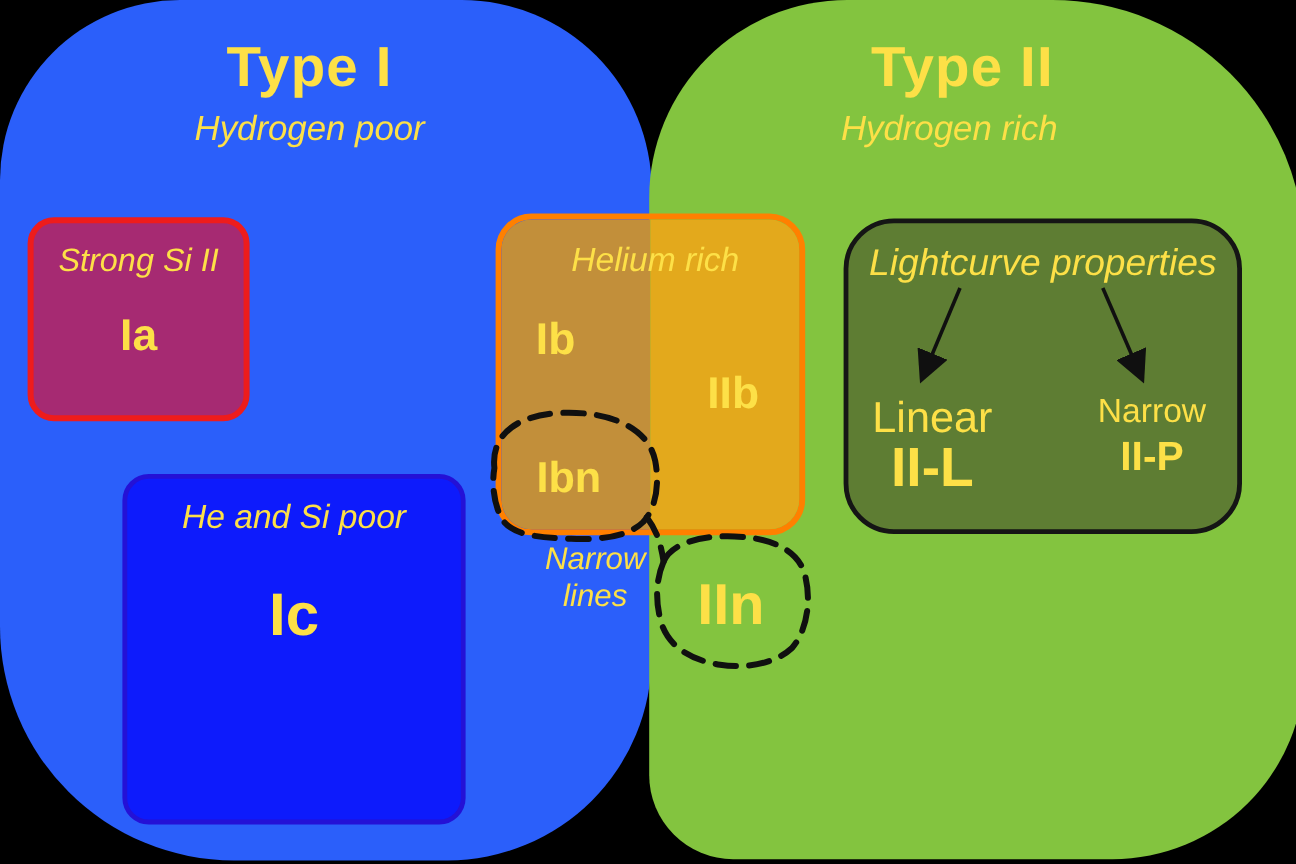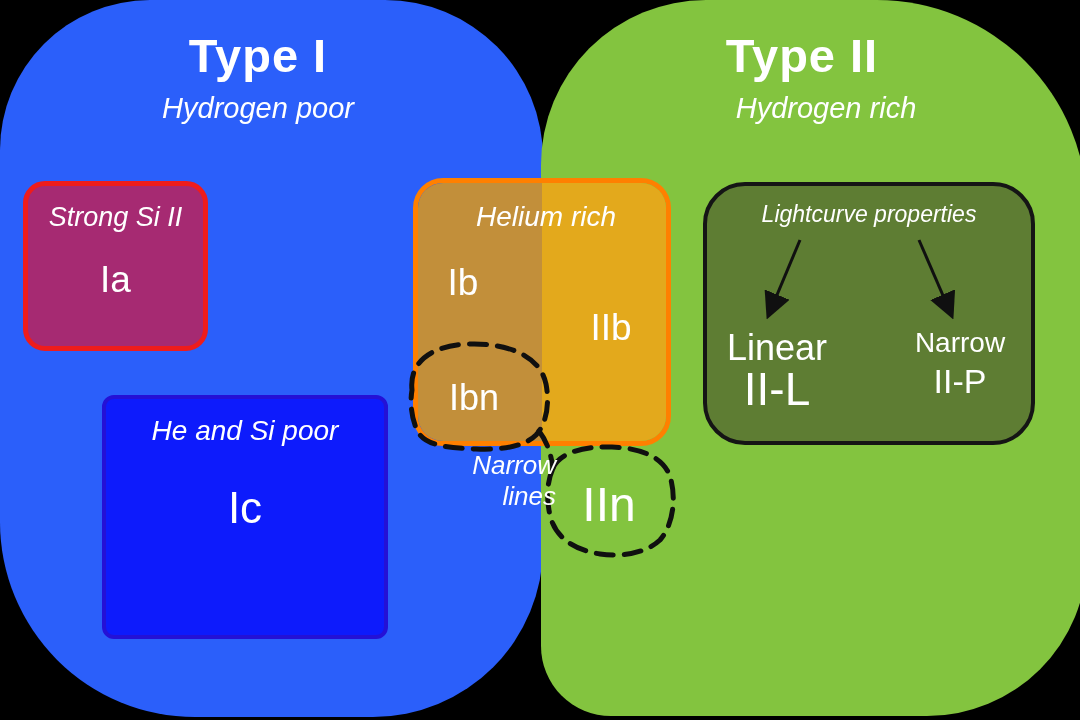--- a/index.html
+++ b/index.html
@@ -1,77 +1,77 @@
 <!DOCTYPE html>
 <html><head>
 <meta charset="utf-8">
 <style>
   html,body{margin:0;padding:0;background:#000;}
   #stage{
     position:relative;width:1080px;height:720px;overflow:hidden;
     background:#000;
     font-family:"Liberation Sans","DejaVu Sans",sans-serif;
-    color:#ffffff;
+    color:#fde047;
   }
   .abs{position:absolute;}
   .ctr{text-align:center;}
   .it{font-style:italic;}
-  .bd{font-weight:normal;}
+  .bd{font-weight:bold;}
 
   
   #blue-region{left:0;top:0;width:543px;height:717px;border-radius:150px 158px 170px 195px;}
   #green-region{left:541px;top:0;width:546px;height:716px;border-radius:165px 210px 160px 70px;}
 
   
   .zone-title{width:400px;font-size:47px;font-weight:bold;letter-spacing:1px;}
   .zone-sub{width:400px;font-size:29px;font-style:italic;}
   #type1-title{left:58px;top:28px;}
   #type1-sub{left:58px;top:92px;}
   #type2-title{left:602px;top:28px;}
-  #type2-sub{left:626px;top:92px;}
+  #type2-sub{left:591px;top:92px;}
 
   
   #ia-box{left:23px;top:181px;width:185px;height:170px;border-radius:22px;
     border:5px solid #e11;box-sizing:border-box;
     display:flex;flex-direction:column;align-items:center;}
   #ia-label{margin-top:16px;font-size:27px;}
   #ia-code{margin-top:26px;font-size:37px;}
 
   
-  #ic-box{left:102px;top:395px;width:286px;height:244px;border-radius:12px;
+  #ic-box{left:102px;top:395px;width:286px;height:292px;border-radius:22px;
     border:4px solid #2411d6;box-sizing:border-box;}
   #ic-label{left:0;top:16px;width:100%;font-size:28px;}
-  #ic-code{left:0;top:84px;width:100%;font-size:44px;}
+  #ic-code{left:0;top:84px;width:100%;font-size:50px;}
   #icbl-box{left:10px;top:148px;width:258px;height:122px;border-radius:14px;
     border:4px dashed #7a1250;box-sizing:border-box;}
   #icbl-label{left:0;top:12px;width:100%;font-size:29px;}
   #icbl-code{left:0;top:58px;width:100%;font-size:38px;letter-spacing:1px;}
 
   
   #helium-box{left:413px;top:178px;width:258px;height:268px;border-radius:30px;
     border:5px solid #ff8000;box-sizing:border-box;overflow:hidden;display:flex;}
   #helium-left{width:124px;height:100%;}
   #helium-right{flex:1;height:100%;}
   #helium-label{left:446px;top:201px;width:200px;font-size:28px;}
   #ib-code{left:433px;top:262px;width:60px;font-size:37px;}
   #iib-code{left:581px;top:307px;width:60px;font-size:37px;}
 
   
   #lc-box{left:703px;top:182px;width:332px;height:263px;border-radius:42px;
     border:4px solid #151515;box-sizing:border-box;}
-  #lc-title{left:0;top:15px;width:100%;font-size:23px;}
+  #lc-title{left:0;top:15px;width:100%;font-size:31px;}
   #lc-linear{left:15px;top:141px;width:110px;font-size:36px;}
   #lc-iil{left:15px;top:176px;width:110px;font-size:46px;}
   #lc-plateau{left:191px;top:141px;width:124px;font-size:28px;}
   #lc-iip{left:191px;top:176px;width:124px;font-size:34px;}
 
   
   #ibn-code{left:434px;top:377px;width:80px;font-size:36px;}
   #iin-code{left:569px;top:477px;width:80px;font-size:48px;}
-  #narrow-lines{left:436px;top:450px;width:120px;font-size:26px;line-height:31px;text-align:right;}
+  #narrow-lines{left:436px;top:450px;width:120px;font-size:26px;line-height:31px;}
 
   #overlay-svg{left:0;top:0;width:1080px;height:720px;pointer-events:none;}
 </style>
 </head>
 <body>
 
 <div id="stage" style="background: rgb(0, 0, 0);">
 
   <div class="abs" id="blue-region" style="background: rgb(43, 95, 250);"></div>
   <div class="abs" id="green-region" style="background: rgb(131, 196, 63);"></div>

